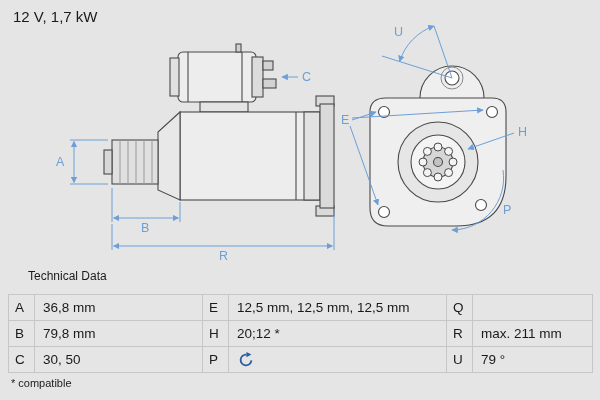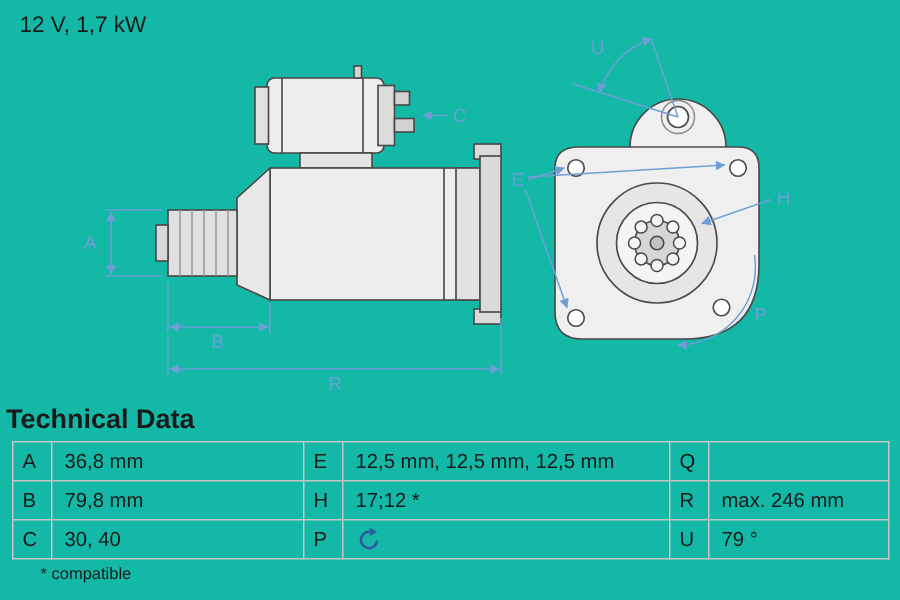--- a/index.html
+++ b/index.html
@@ -1,33 +1,33 @@
 <!DOCTYPE html>
 <html><head>
 <meta charset="utf-8">
 <style>
   * { box-sizing: border-box; }
   html, body { margin: 0; padding: 0; background: #fff; }
   .page {
-    position: relative; width: 600px; height: 400px; background: #14b8a6;
+    position: relative; width: 600px; height: 400px; background: #e5e5e5;
     font-family: "Liberation Sans", sans-serif; color: #1a1a1a; overflow: hidden;
   }
   .power { position: absolute; top: 8px; left: 13px; font-size: 15px; }
   .drawing { position: absolute; top: 0; left: 0; }
-  .td-title { position: absolute; top: 269px; left: 4px; font-size: 18px; font-weight: bold; }
+  .td-title { position: absolute; top: 269px; left: 28px; font-size: 12px; font-weight: normal; }
   .td-table {
     position: absolute; top: 294px; left: 8px; width: 584px;
     border-collapse: collapse; table-layout: fixed;
   }
   .td-table td {
     border: 1px solid #c6c6c6; height: 26px; padding: 1px 8px;
     font-size: 13.5px; white-space: nowrap; overflow: hidden; vertical-align: middle;
   }
   td.k { padding: 1px 6px; }
-  .footnote { position: absolute; top: 377px; left: 27px; font-size: 11px; }
+  .footnote { position: absolute; top: 377px; left: 11px; font-size: 11px; }
   .rot { vertical-align: middle; }
   text { font-family: "Liberation Sans", sans-serif; }
 </style>
 </head>
 <body>
 
 <div class="page">
 
   <div class="power">12 V, 1,7 kW</div>
 
@@ -171,27 +171,27 @@
         <td class="v">36,8 mm</td>
         <td class="k">E</td>
         <td class="v">12,5 mm, 12,5 mm, 12,5 mm</td>
         <td class="k">Q</td>
         <td class="v"></td>
       </tr>
       <tr>
         <td class="k">B</td>
         <td class="v">79,8 mm</td>
         <td class="k">H</td>
-        <td class="v">17;12 *</td>
+        <td class="v">20;12 *</td>
         <td class="k">R</td>
-        <td class="v">max. 246 mm</td>
+        <td class="v">max. 211 mm</td>
       </tr>
       <tr>
         <td class="k">C</td>
-        <td class="v">30, 40</td>
+        <td class="v">30, 50</td>
         <td class="k">P</td>
         <td class="v">
           <svg class="rot" width="18" height="18" viewBox="0 0 20 20" xmlns="http://www.w3.org/2000/svg">
             <path d="M 16,10.5 A 6,6 0 1 1 10.5,4" stroke="#2a5d9f" stroke-width="2" fill="none"></path>
             <polygon points="10.5,1 16,4 10.5,7" fill="#2a5d9f"></polygon>
           </svg>
         </td>
         <td class="k">U</td>
         <td class="v">79 °</td>
       </tr>

